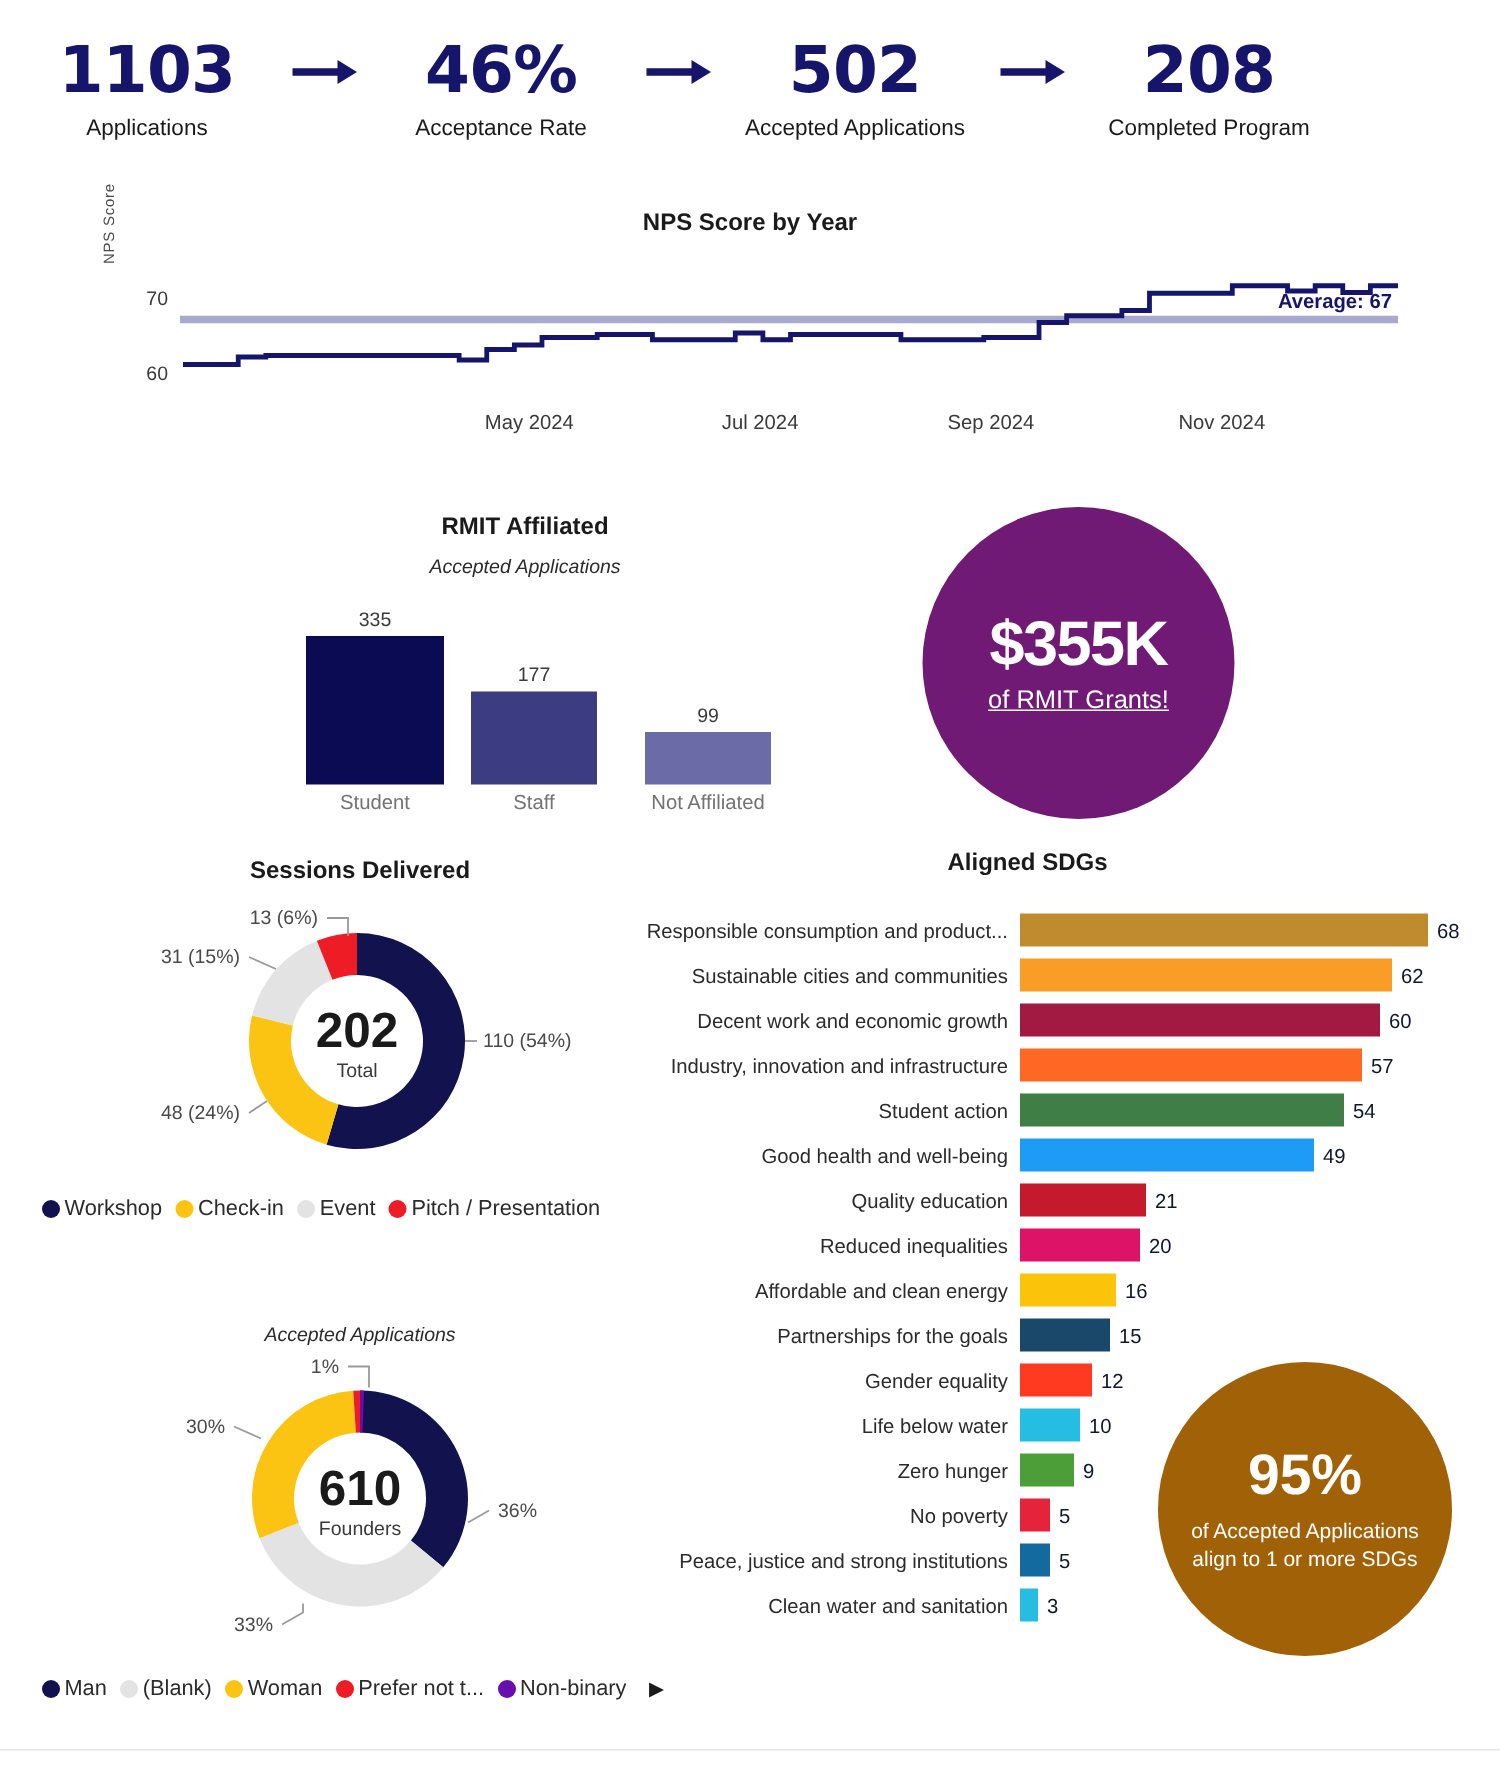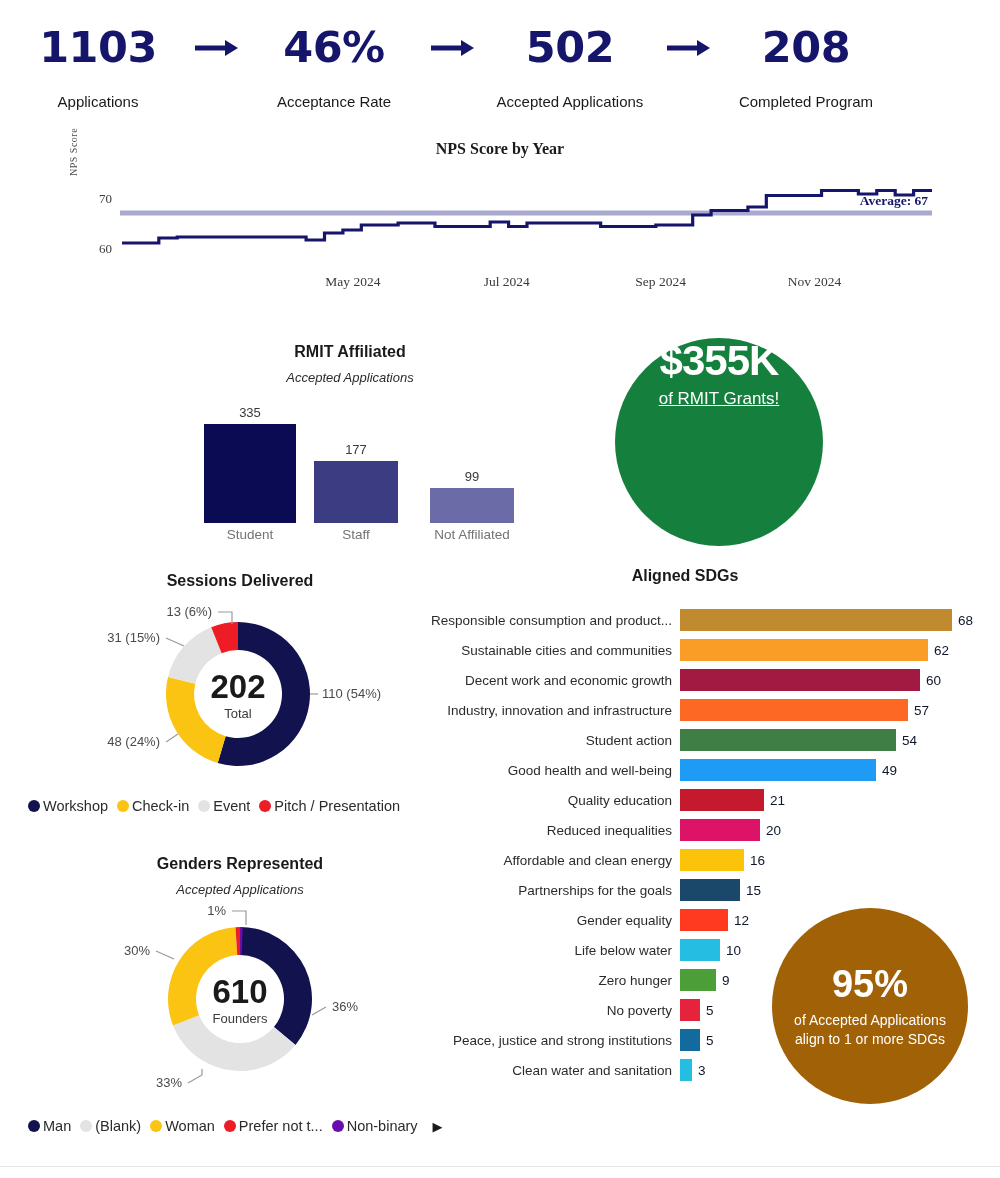--- a/index.html
+++ b/index.html
@@ -14,57 +14,57 @@
   
   .kpi-row{
     position:absolute;left:0;top:22px;width:904px;height:100px;
     display:flex;align-items:flex-start;justify-content:center;gap:0px;
   }
   .kpi{display:flex;flex-direction:column;align-items:center;width:178px;}
   .kpi-value{
     font-size:43px;line-height:50px;font-weight:700;color:#15156B;
     letter-spacing:-0.5px;font-family:"DejaVu Sans",sans-serif;
   }
-  .kpi-label{font-size:15px;line-height:22px;color:#1a1a1a;margin-top:19px;white-space:nowrap;}
+  .kpi-label{font-size:15px;line-height:22px;color:#1a1a1a;margin-top:3px;white-space:nowrap;}
   .kpi-arrow{
     width:58px;display:flex;align-items:center;justify-content:center;
     height:52px;color:#15156B;font-size:30px;font-weight:bold;line-height:1;
   }
   .kpi-arrow svg{display:block;}
 
   
   .sec-title{
     position:absolute;text-align:center;font-size:16px;font-weight:700;color:#1a1a1a;
   }
   .sec-sub{
     position:absolute;text-align:center;font-size:13px;font-style:italic;color:#2b2b2b;
   }
 
   
-  .nps-wrap{position:absolute;left:60px;top:140px;width:880px;height:160px;font-family:Liberation Serif, serif;}
+  .nps-wrap{position:absolute;left:60px;top:140px;width:880px;height:160px;}
   .nps-title{left:0;top:0;width:880px;}
   .nps-plot{position:absolute;left:0;top:28px;width:880px;height:130px;}
   .nps-ylabel{
     position:absolute;left:8px;top:36px;font-size:10px;color:#4a4a4a;
     transform:rotate(-90deg);transform-origin:left top;white-space:nowrap;
     letter-spacing:0.5px;
   }
 
   
   .rmit-wrap{position:absolute;left:150px;top:343px;width:400px;height:215px;}
   .bars{position:absolute;left:40px;top:62px;width:340px;height:118px;}
   .bar-col{position:absolute;bottom:0;display:flex;flex-direction:column;align-items:center;justify-content:flex-end;}
   .bar-val{font-size:13px;color:#3a3a3a;margin-bottom:4px;text-align:center;}
   .bar-rect{width:100%;}
   .bar-cat{position:absolute;top:122px;font-size:13.5px;color:#737373;text-align:center;}
 
   
   .grant-circle{
     position:absolute;left:615px;top:338px;width:208px;height:208px;border-radius:50%;
-    background:#15803d;display:flex;flex-direction:column;align-items:center;justify-content:flex-start;
+    background:#701a75;display:flex;flex-direction:column;align-items:center;justify-content:center;
     color:#ffffff;
   }
   .grant-value{font-size:42px;font-weight:700;line-height:46px;letter-spacing:-1px;}
   .grant-label{font-size:17px;line-height:22px;margin-top:4px;text-decoration:underline;}
 
   
   .donut-svg{position:absolute;}
   .donut-center-num{font-size:33px;font-weight:700;fill:#1a1a1a;}
   .donut-center-sub{font-size:13px;fill:#3a3a3a;}
   .donut-lbl{font-size:13px;fill:#4a4a4a;}
@@ -216,21 +216,20 @@
         <span class="legend-dot" style="background: rgb(227, 227, 227);"></span>
         <span>Event</span>
       </div>
       <div class="legend-item">
         <span class="legend-dot" style="background: rgb(238, 28, 37);"></span>
         <span>Pitch / Presentation</span>
       </div>
     </div>
 
   <div style="position:absolute;left:60px;top:855px;width:400px;height:260px;">
-    <div class="sec-title" style="left:0;top:0;width:360px;">Genders Represented</div>
     <div class="sec-sub" style="left:0;top:27px;width:360px;">Accepted Applications</div>
     <svg class="donut-svg" id="genders-donut" style="left:0;top:48px;" width="400" height="205" viewBox="0 0 400 205">
         <path d="M 180 24 A 72 72 0 0 1 235.47695347985683 141.89452726190567 L 213.90258268213472 124.04665554894234 A 44 44 0 0 0 180 52 Z" fill="#12124F"></path>
         <path d="M 235.47695347985683 141.89452726190567 A 72 72 0 0 1 113.05609301604589 122.5049677932968 L 139.08983462091695 112.19748031812583 A 44 44 0 0 0 213.90258268213472 124.04665554894234 Z" fill="#E3E3E3"></path>
         <path d="M 113.05609301604589 122.5049677932968 A 72 72 0 0 1 175.47908259388944 24.142075553164446 L 177.23721714071021 52.08682394915605 A 44 44 0 0 0 139.08983462091695 112.19748031812583 Z" fill="#FBC312"></path>
         <path d="M 175.47908259388944 24.142075553164446 A 72 72 0 0 1 180 24 L 180 52 A 44 44 0 0 0 177.23721714071021 52.08682394915605 Z" fill="#EE1C25"></path>
         <path d="M 180 24 A 72 72 0 0 1 182.7136931522353 24.05115796987758 L 181.65836803747712 52.03126320381408 A 44 44 0 0 0 180 52 Z" fill="#6A0DAD"></path>
         <text x="180" y="100" text-anchor="middle" class="donut-center-num">610</text>
         <text x="180" y="120" text-anchor="middle" class="donut-center-sub">Founders</text>
         <text x="272" y="108" text-anchor="start" class="donut-lbl">36%</text>

